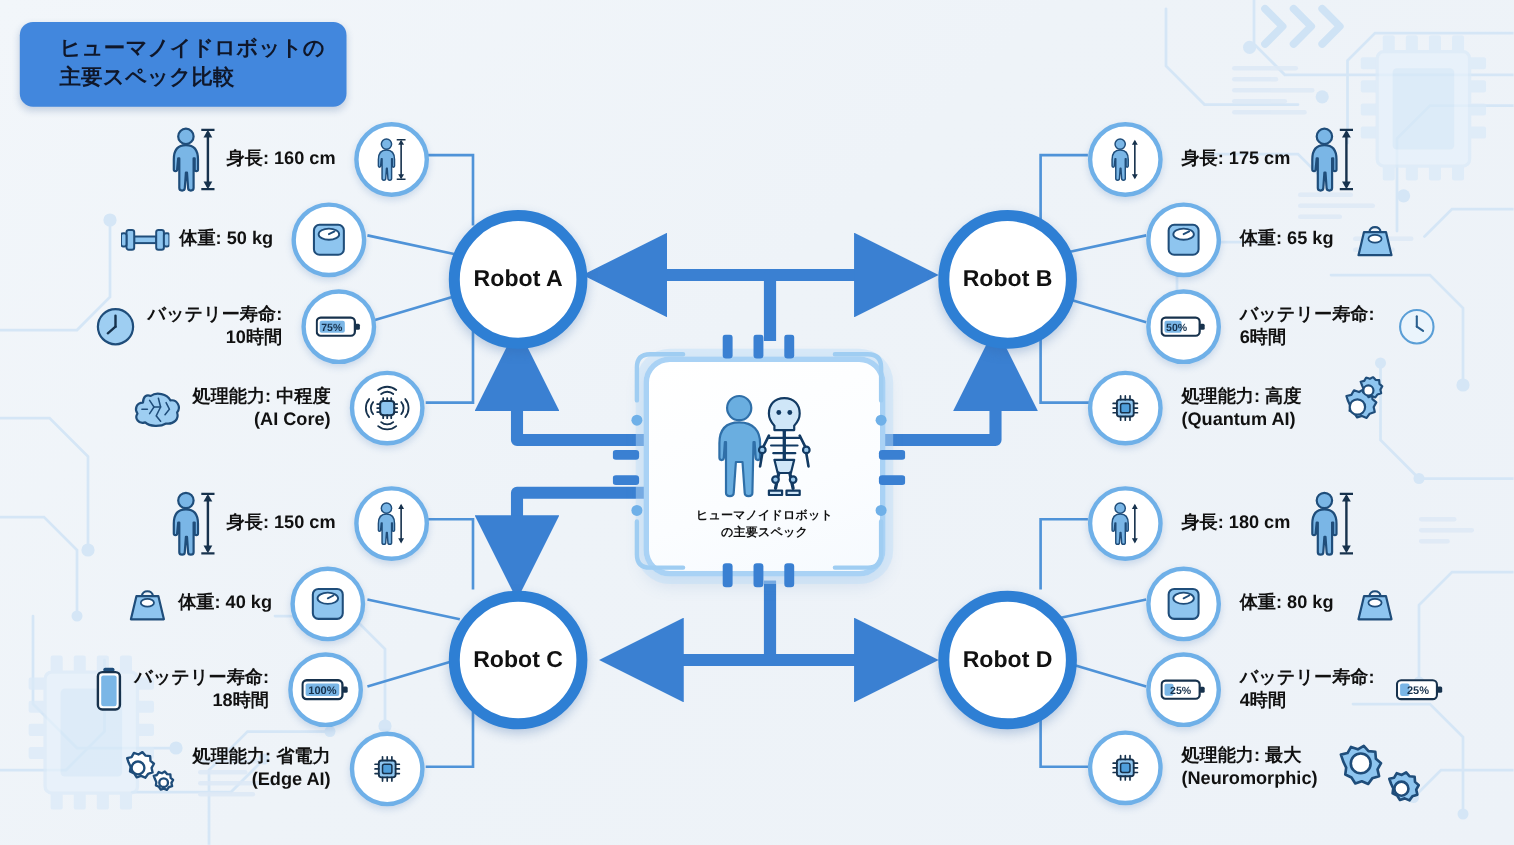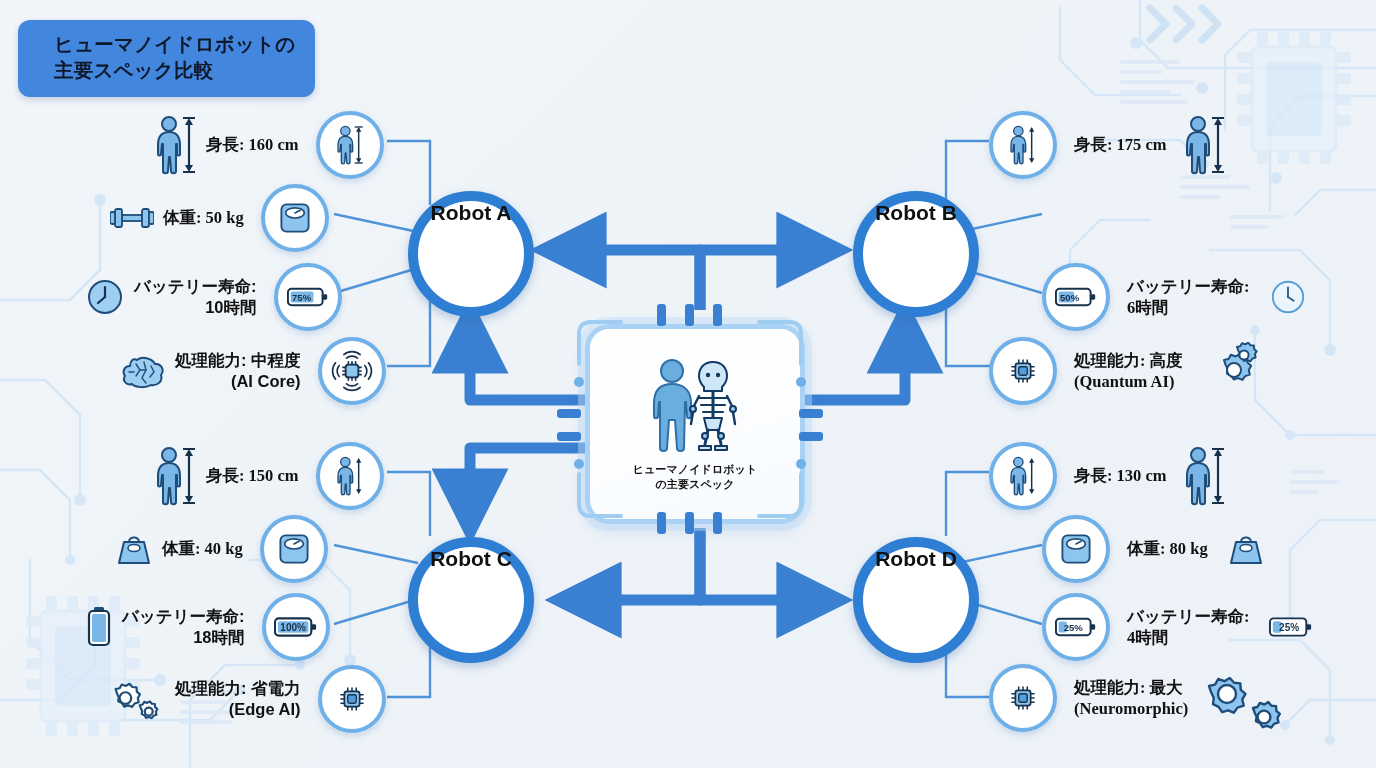--- a/index.html
+++ b/index.html
@@ -40,40 +40,40 @@
   .hub-title{
     margin-top:6px;text-align:center;font-size:11px;font-weight:bold;
     color:#111;line-height:1.32;letter-spacing:.1px;
   }
 
   
   .node{
     position:absolute;width:106px;height:106px;border-radius:50%;
     background:#fff;border:10px solid #2e7fd4;
     box-shadow:0 4px 10px rgba(50,100,165,.30);
-    display:flex;justify-content:center;
+    display:flex;align-items:center;justify-content:center;
     font-size:21px;font-weight:bold;color:#111;
   }
 
   
   .spec{position:absolute;display:flex;align-items:center;}
   .spec-label{
     font-size:16.5px;font-weight:bold;color:#111;line-height:1.28;
     white-space:nowrap;
   }
   .spec-label .sub{display:block;}
   .icon-circle{
     width:60px;height:60px;border-radius:50%;
     background:#fff;border:4px solid #6fb0e8;
     box-shadow:0 3px 7px rgba(70,120,180,.22);
     display:flex;align-items:center;justify-content:center;flex:none;
   }
   .accent{flex:none;display:flex;align-items:center;justify-content:center;}
   .ta-r{text-align:right;}
-  .ta-l{text-align:left;font-family:Liberation Serif, serif;}
+  .ta-l{text-align:left;}
 </style>
 </head>
 <body>
 
 <div id="stage">
 
   <svg class="bgdec" width="1376" height="768" viewBox="0 0 1376 768">
     <g stroke="#d5e6f6" stroke-width="2.5" fill="none" stroke-linecap="round">
       <path d="M1376 30 H1250 L1225 55 V130"></path>
       <path d="M1376 96 H1300 L1270 126 V210"></path>
@@ -451,20 +451,37 @@
           <path d="M14 17 C6 17 3 22 3 30 L3 39 C3 41 6 41 6 39 L7 29 L8 29 L8 56 C8 59 13 59 13 56 L14 42 L15 42 L16 56 C16 59 21 59 21 56 L21 29 L22 29 L22 39 C22 41 25 41 25 39 L25 30 C25 22 22 17 14 17 Z" fill="#7ab6e6" stroke="#1f4d7a" stroke-width="2" stroke-linejoin="round"></path>
           <line x1="34" y1="5" x2="34" y2="55" stroke="#17324d" stroke-width="2.2"></line>
           <path d="M30 10 L34 3 L38 10 Z" fill="#17324d"></path>
           <path d="M30 50 L34 57 L38 50 Z" fill="#17324d"></path>
           <line x1="28" y1="3" x2="40" y2="3" stroke="#17324d" stroke-width="2"></line>
           <line x1="28" y1="57" x2="40" y2="57" stroke="#17324d" stroke-width="2"></line>
         </svg>
     </span>
   </div>
 
+  <div class="spec" style="left:1042px;top:184px;gap:9px;">
+    <span class="icon-circle">
+      <svg width="34" height="34" viewBox="0 0 40 40">
+          <rect x="4" y="4" width="32" height="32" rx="6" fill="#8ec5ef" stroke="#1f4d7a" stroke-width="2.2"></rect>
+          <ellipse cx="20" cy="14" rx="11" ry="6" fill="#fff" stroke="#1f4d7a" stroke-width="2"></ellipse>
+          <line x1="20" y1="14" x2="26" y2="11" stroke="#1f4d7a" stroke-width="2" stroke-linecap="round"></line>
+        </svg>
+    </span>
+    <span class="spec-label ta-l" style="margin-left:8px;">体重: 65 kg</span>
+    <span class="accent" style="margin-left:10px;">
+      <svg width="38" height="34" viewBox="0 0 38 34">
+          <path d="M9 10 L29 10 L34 31 L4 31 Z" fill="#8ec5ef" stroke="#1f4d7a" stroke-width="2" stroke-linejoin="round"></path>
+          <path d="M14 10 C14 4 24 4 24 10" fill="none" stroke="#1f4d7a" stroke-width="2"></path>
+          <ellipse cx="19" cy="16" rx="6" ry="3.5" fill="#fff" stroke="#1f4d7a" stroke-width="1.6"></ellipse>
+        </svg>
+    </span>
+  </div>
 
   <div class="spec" style="left:1042px;top:263px;gap:9px;">
     <span class="icon-circle">
       <svg width="42" height="24" viewBox="0 0 46 24">
           <rect x="1" y="3" width="38" height="18" rx="4" fill="#fff" stroke="#17324d" stroke-width="2.2"></rect>
           <rect x="39" y="9" width="5" height="6" rx="1.5" fill="#17324d"></rect>
           <rect x="4" y="6" width="17" height="12" rx="2" fill="#7ab6e6"></rect>
           <text x="16" y="16" font-family="'Liberation Sans',sans-serif" font-size="10.5" font-weight="bold" fill="#17324d" text-anchor="middle">50%</text>
         </svg>
     </span>
@@ -622,21 +639,21 @@
   <div class="spec" style="left:989px;top:442px;gap:9px;">
     <span class="icon-circle">
       <svg width="36" height="40" viewBox="0 0 42 60">
           <circle cx="14" cy="9" r="7" fill="#7ab6e6" stroke="#1f4d7a" stroke-width="2"></circle>
           <path d="M14 17 C6 17 3 22 3 30 L3 39 C3 41 6 41 6 39 L7 29 L8 29 L8 56 C8 59 13 59 13 56 L14 42 L15 42 L16 56 C16 59 21 59 21 56 L21 29 L22 29 L22 39 C22 41 25 41 25 39 L25 30 C25 22 22 17 14 17 Z" fill="#7ab6e6" stroke="#1f4d7a" stroke-width="2" stroke-linejoin="round"></path>
           <line x1="34" y1="5" x2="34" y2="55" stroke="#17324d" stroke-width="2.2"></line>
           <path d="M30 10 L34 3 L38 10 Z" fill="#17324d"></path>
           <path d="M30 50 L34 57 L38 50 Z" fill="#17324d"></path>
         </svg>
     </span>
-    <span class="spec-label ta-l" style="margin-left:8px;">身長: 130 cm</span>
+    <span class="spec-label ta-l" style="margin-left:8px;">身長: 180 cm</span>
     <span class="accent" style="margin-left:8px;">
       <svg width="42" height="60" viewBox="0 0 42 60">
           <circle cx="14" cy="9" r="7" fill="#7ab6e6" stroke="#1f4d7a" stroke-width="2"></circle>
           <path d="M14 17 C6 17 3 22 3 30 L3 39 C3 41 6 41 6 39 L7 29 L8 29 L8 56 C8 59 13 59 13 56 L14 42 L15 42 L16 56 C16 59 21 59 21 56 L21 29 L22 29 L22 39 C22 41 25 41 25 39 L25 30 C25 22 22 17 14 17 Z" fill="#7ab6e6" stroke="#1f4d7a" stroke-width="2" stroke-linejoin="round"></path>
           <line x1="34" y1="5" x2="34" y2="55" stroke="#17324d" stroke-width="2.2"></line>
           <path d="M30 10 L34 3 L38 10 Z" fill="#17324d"></path>
           <path d="M30 50 L34 57 L38 50 Z" fill="#17324d"></path>
           <line x1="28" y1="3" x2="40" y2="3" stroke="#17324d" stroke-width="2"></line>
           <line x1="28" y1="57" x2="40" y2="57" stroke="#17324d" stroke-width="2"></line>
         </svg>

